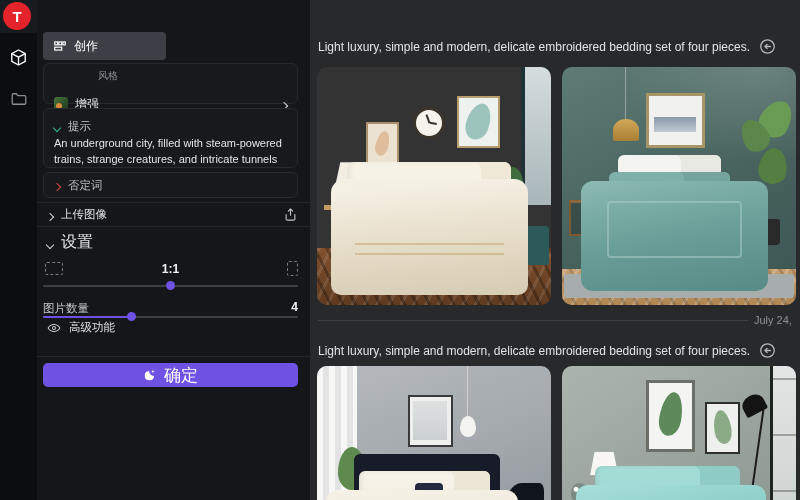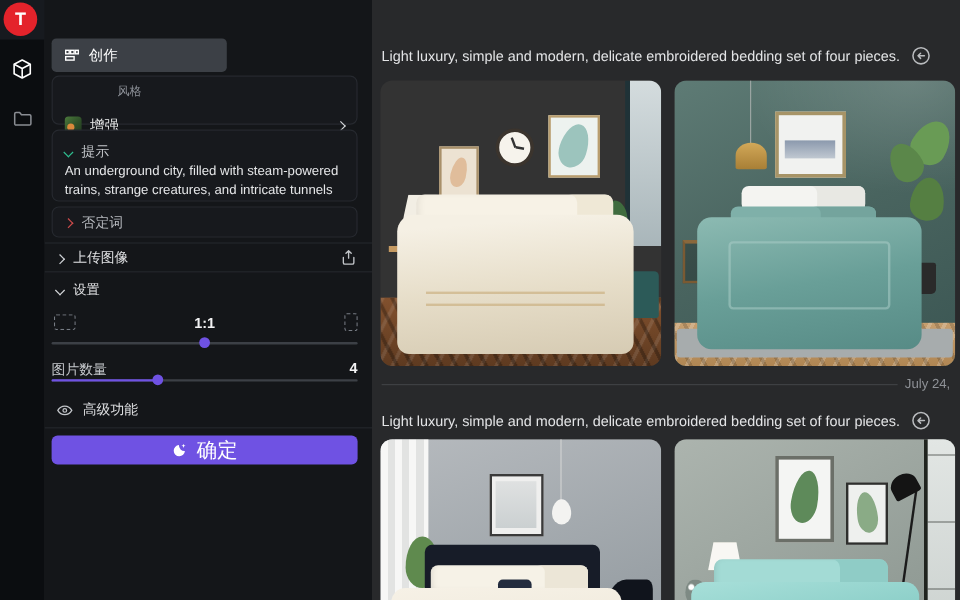--- a/index.html
+++ b/index.html
@@ -164,21 +164,21 @@
     </div>
     <div class="rail-icon" style="top:88px;">
       <svg width="18" height="18" viewBox="0 0 24 24" fill="none" stroke="#8a8d93" stroke-width="1.7" stroke-linejoin="round">
         <path d="M3 6.5c0-1 .7-1.5 1.5-1.5h4l2 2.5h9c.8 0 1.5.6 1.5 1.5v8.5c0 1-.7 1.5-1.5 1.5h-15C3.7 19 3 18.4 3 17.5Z"></path>
       </svg>
     </div>
   </div>
 
   <div class="panel">
 
-    <div class="tab active" style="left:6px; width:146px;text-align:right;">
+    <div class="tab active" style="left:6px; width:123px;text-align:right;">
       <span>
         <svg width="14" height="14" viewBox="0 0 24 24" fill="none" stroke="#ffffff" stroke-width="2">
           <rect x="3" y="5" width="5" height="5"></rect>
             <rect x="10" y="5" width="5" height="5"></rect>
             <rect x="17" y="5" width="4" height="5"></rect>
           <rect x="3" y="14" width="12" height="5"></rect>
         </svg>
       </span>
       <span>创作</span>
     </div>
@@ -215,38 +215,38 @@
 
     <div class="card" style="top:172px; height:26px;">
       <div class="row-flex" style="position:absolute; left:10px; top:0; height:24px; gap:8px;">
         <span style="color:var(--negative-chevron,#cc4b4b);"><span class="chev chev-right"></span></span>
         <span style="font-size:11.5px; color:#b7babf;">否定词</span>
       </div>
     </div>
 
     <div class="row-flex" style="position:absolute; left:10px; top:232px; gap:8px;">
       <span style="color:#d4d6d9;"><span class="chev chev-down" style="margin-top:-3px;"></span></span>
-      <span style="font-size:11px; color:#e2e3e5;">设置</span>
+      <span style="font-size:16px; color:#e2e3e5;">设置</span>
     </div>
 
     <div class="ratio-icon" style="left:8px; top:262px; width:18px; height:13px;"></div>
     <div style="position:absolute; left:6px; top:262px; width:255px; text-align:center; font-size:12px; font-weight:bold; color:#f2f2f3;">1:1</div>
     <div class="ratio-icon" style="left:250px; top:261px; width:11px; height:15px;"></div>
 
     <div class="slider-track" style="left:6px; top:285px; width:255px;"></div>
     <div class="slider-dot" style="left:129px; top:281px;"></div>
 
     <div style="position:absolute; left:6px; top:301px; font-size:11.5px; color:#c6c9cd;">图片数量</div>
     <div style="position:absolute; right:12px; top:300px; font-size:12px; font-weight:bold; color:#f2f2f3;">4</div>
 
     <div class="slider-track" style="left:6px; top:316px; width:255px;"></div>
     <div class="slider-fill" style="left:6px; top:316px; width:89px;"></div>
     <div class="slider-dot" style="left:90px; top:312px;"></div>
 
-    <div class="row-flex" style="position:absolute; left:10px; top:334px; gap:8px;">
+    <div class="row-flex" style="position:absolute; left:10px; top:320px; gap:8px;">
       <span>
         <svg width="14" height="14" viewBox="0 0 24 24" fill="none" stroke="#c2c5c9" stroke-width="1.8">
           <path d="M2 12s3.5-6 10-6 10 6 10 6-3.5 6-10 6S2 12 2 12Z"></path>
             <circle cx="12" cy="12" r="2.6"></circle>
         </svg>
       </span>
       <span style="font-size:11.5px; color:#dfe0e2;">高级功能</span>
     </div>
 
     <div class="panel-divider"></div>

